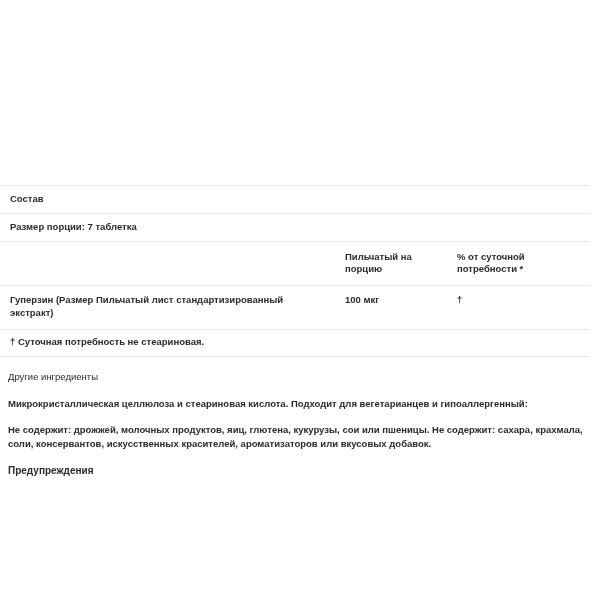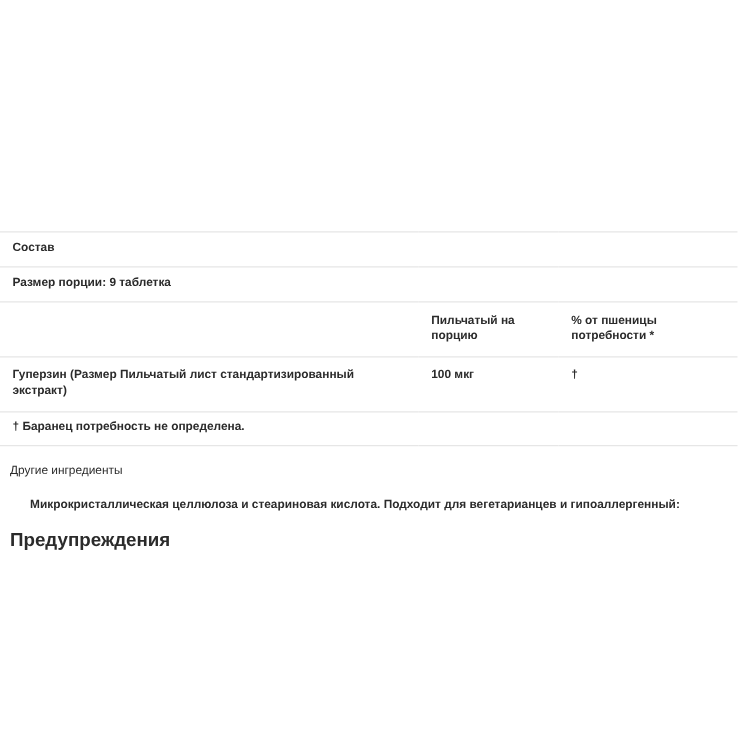--- a/index.html
+++ b/index.html
@@ -84,31 +84,31 @@
     font-weight: normal;
     color: #2b2b2b;
     margin: 0 0 13px 0;
     line-height: 1.35;
   }
 
   .para {
     font-size: 9.5px;
     font-weight: bold;
     color: #2b2b2b;
-    margin: 0 0 13px 16px;
+    margin: 0 0 13px 0;
     line-height: 1.45;
     max-width: 578px;
   }
 
   .para.wide {
     max-width: 584px;
   }
 
   .heading-warnings {
-    font-size: 15px;
+    font-size: 10px;
     font-weight: bold;
     color: #2b2b2b;
     margin: 0;
     line-height: 1.35;
   }
 </style>
 </head>
 <body>
 
 <div class="page">
@@ -121,46 +121,47 @@
       <col class="col-amount">
       <col class="col-dv">
     </colgroup>
     <tbody>
 
       <tr class="row-title">
         <td colspan="3">Состав</td>
       </tr>
 
       <tr class="row-serving">
-        <td colspan="3">Размер порции: 9 таблетка</td>
+        <td colspan="3">Размер порции: 7 таблетка</td>
       </tr>
 
       <tr class="row-headers">
         <td class="cell-empty"></td>
         <td>Пильчатый на порцию</td>
-        <td>% от пшеницы потребности *</td>
+        <td>% от суточной потребности *</td>
       </tr>
 
       <tr class="row-item">
         <td>Гуперзин (Размер Пильчатый лист стандартизированный экстракт)</td>
         <td>100 мкг</td>
         <td>†</td>
       </tr>
 
       <tr class="row-footnote">
-        <td colspan="3">† Баранец потребность не определена.</td>
+        <td colspan="3">† Суточная потребность не стеариновая.</td>
       </tr>
 
     </tbody>
   </table>
 
   <div class="body-copy">
 
     <p class="section-heading">Другие ингредиенты</p>
 
     <p class="para">Микрокристаллическая целлюлоза и стеариновая кислота. Подходит для вегетарианцев и гипоаллергенный:</p>
 
+    <p class="para wide">Не содержит: дрожжей, молочных продуктов, яиц, глютена, кукурузы, сои или пшеницы. Не содержит: сахара, крахмала, соли, консервантов, искусственных красителей, ароматизаторов или вкусовых добавок.</p>
 
     <p class="heading-warnings">Предупреждения</p>
 
   </div>
 
 </div>
 
 </body></html>

